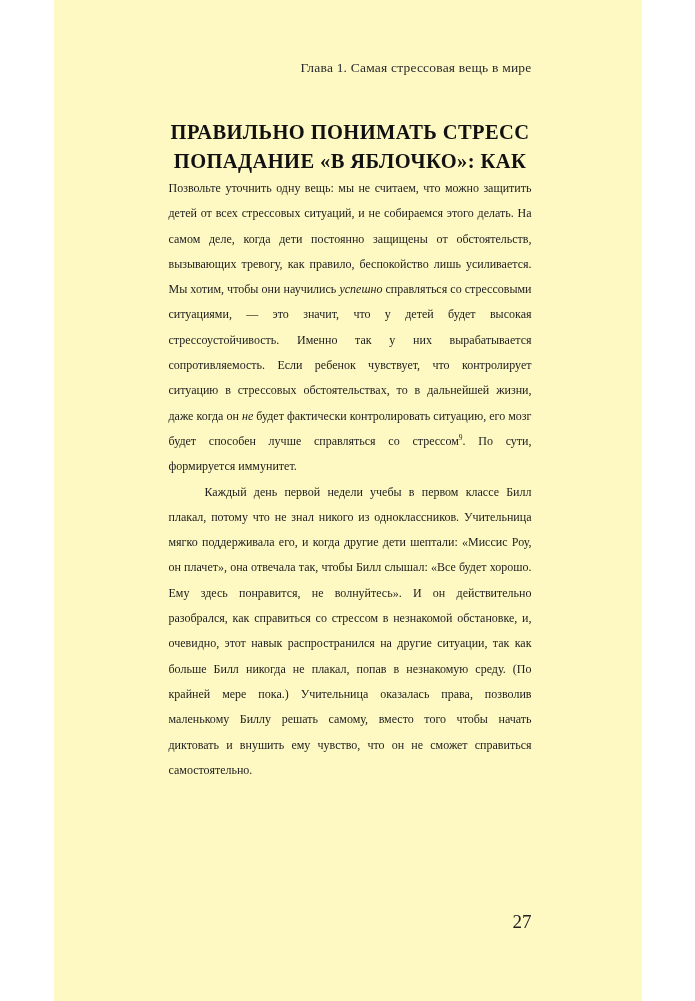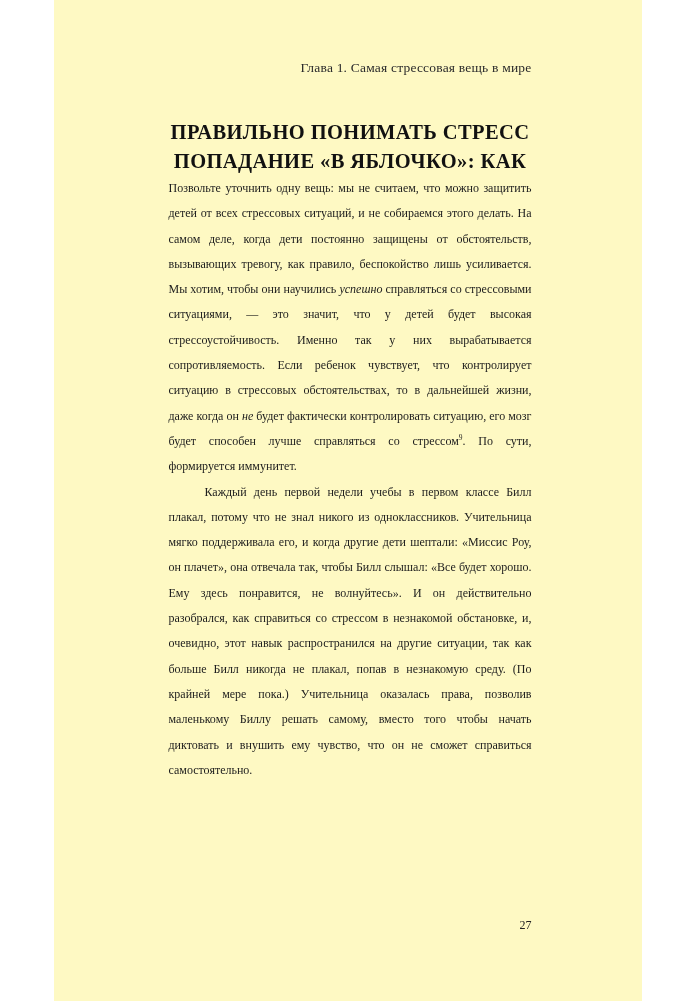--- a/index.html
+++ b/index.html
@@ -66,21 +66,21 @@
   }
   .body-text sup {
     font-size: 0.62em;
     line-height: 0;
     vertical-align: super;
   }
   .page-number {
     position: absolute;
     bottom: 68px;
     right: 110px;
-    font-size: 12px;
+    font-size: 19px;
     color: #222222;
   }
 </style>
 </head>
 <body>
 
 <div class="page">
 
   <div class="running-head">Глава 1. Самая стрессовая вещь в мире</div>
 

